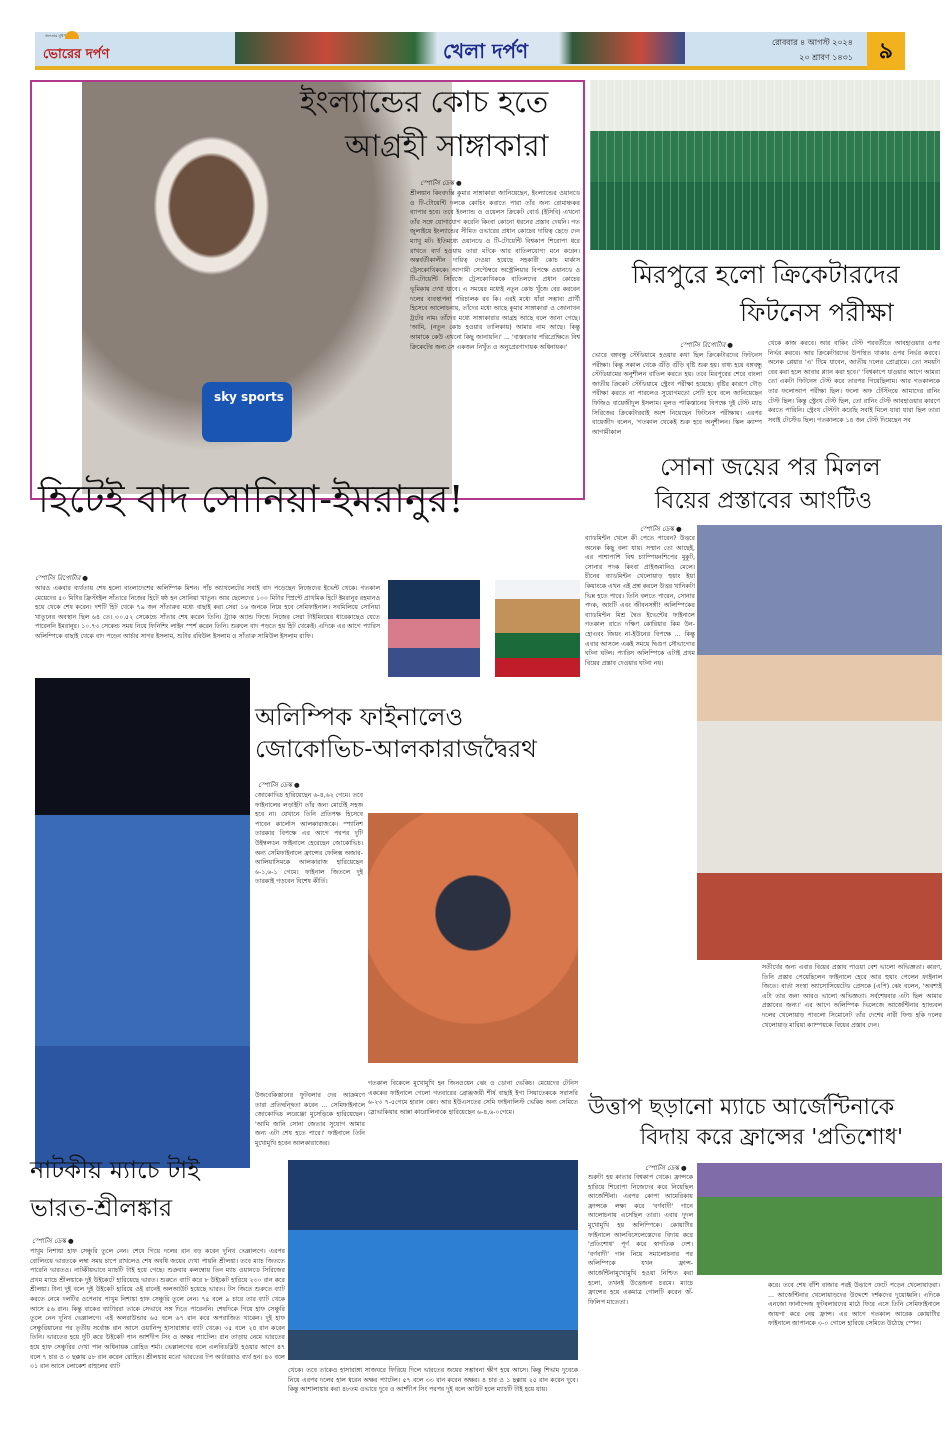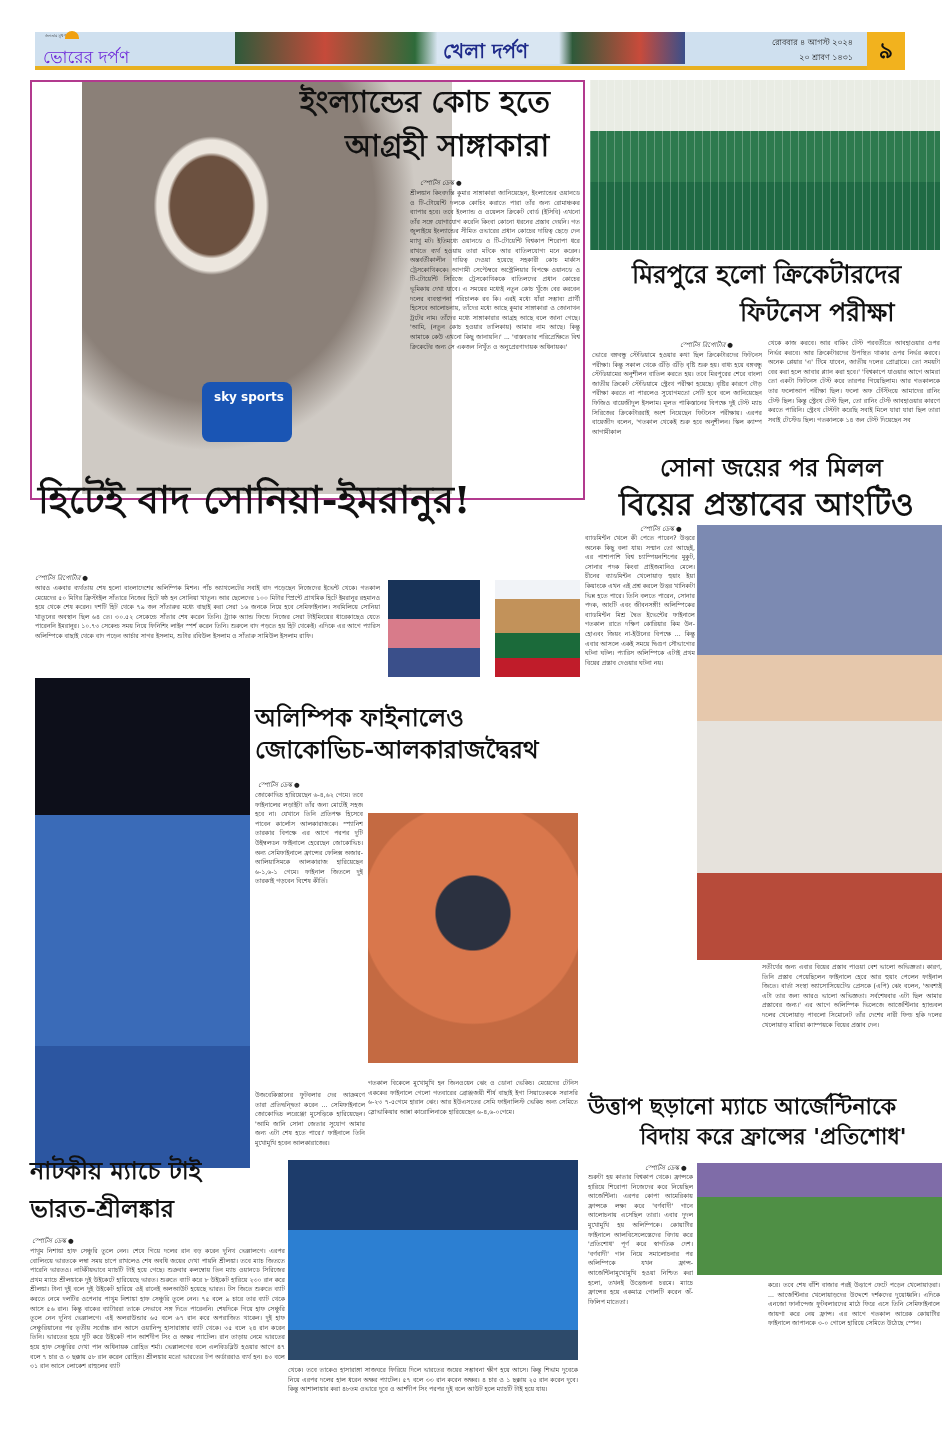--- a/index.html
+++ b/index.html
@@ -1,27 +1,27 @@
 <!DOCTYPE html>
 <html><head>
 <meta charset="utf-8">
 <style>
   * { box-sizing: border-box; margin: 0; padding: 0; }
   body { width: 945px; height: 1452px; background: #fff; font-family: "DejaVu Sans", sans-serif; position: relative; overflow: hidden; color: #111; }
   .abs { position: absolute; }
   .masthead { left: 35px; top: 32px; width: 870px; height: 38px; background: #cfe0ef; border-bottom: 4px solid #e8b020; }
-  .brand { left: 8px; top: 2px; font-size: 17px; font-weight: normal; color: #6d28d9; }
+  .brand { left: 8px; top: 2px; font-size: 13px; font-weight: bold; color: #b91c1c; }
   .brand-small { left: 10px; top: 1px; font-size: 4px; color: #333; }
   .brand-sun { left: 30px; top: -1px; width: 14px; height: 8px; border-radius: 14px 14px 0 0; background: #f0a010; }
   .banner { left: 200px; top: 0; width: 450px; height: 32px; background: linear-gradient(90deg,#2f5a3a,#c64a3a 20%,#2e6b3a 40%,#d9e6f2 45%,#d9e6f2 72%,#2f5a3a 75%,#c84b3b 90%,#3a4f8a); }
   .banner-title { left: 208px; top: 4px; font-size: 20px; font-weight: bold; color: #1e2a8a; white-space: nowrap; }
   .date1 { right: 52px; top: 4px; font-size: 8px; color: #222; }
   .date2 { right: 52px; top: 19px; font-size: 8px; color: #222; }
   .pageno { right: 0; top: 0; width: 38px; height: 38px; background: #f2b21e; font-size: 22px; font-weight: bold; text-align: center; line-height: 38px; }
-  .hl { font-family: "DejaVu Serif", serif; font-weight: bold; color: #111; line-height: 1.05; }
+  .hl { font-family: "DejaVu Serif", serif; font-weight: normal; color: #111; line-height: 1.05; }
   .body { font-size: 6.2px; line-height: 9.6px; color: #222; overflow: hidden; text-align: justify; }
   .byline { font-size: 6.5px; font-style: italic; color: #222; }
   .photo { overflow: hidden; }
   .frame { left: 30px; top: 80px; width: 555px; height: 420px; border: 2px solid #b23a8e; }
   .p-sanga { left: 38px; top: 82px; width: 370px; height: 412px; background: radial-gradient(ellipse at 35% 30%,#6c5140 0 12%,#ece6de 13% 16%,#8b8078 17% 48%,#cfcac4 60%); margin-left: 44px; }
   .mic { left: 120px; top: 300px; width: 90px; height: 60px; background: #1a55b4; border-radius: 8px; }
   .mic-text { left: 12px; top: 8px; color: #fff; font-size: 12px; font-weight: bold; }
   .p-mirpur { left: 590px; top: 80px; width: 350px; height: 170px; background: linear-gradient(180deg,#e9ece4 0 30%,#2d7a4e 30% 60%,#1f6a44 60%); }
   .net { left: 0; top: 0; width: 100%; height: 100%; background: repeating-linear-gradient(90deg, rgba(255,255,255,.25) 0 1px, transparent 1px 8px); }
   .p-sonia { left: 388px; top: 580px; width: 92px; height: 97px; background: linear-gradient(180deg,#183358 0 40%,#d87b8a 40% 70%,#3a4f8a 70%); }
@@ -61,21 +61,21 @@
 <div class="abs photo p-mirpur">
     <div class="abs net"></div>
   </div>
 <div class="abs hl" style="left:632px;top:262px;font-size:25px;">মিরপুরে হলো ক্রিকেটারদের</div>
 <div class="abs hl" style="left:740px;top:300px;font-size:25px;">ফিটনেস পরীক্ষা</div>
 <div class="abs byline" style="left:680px;top:340px;">স্পোর্টস রিপোর্টার ●</div>
 <div class="abs body" style="left:592px;top:350px;width:170px;height:95px;">ভোরে বঙ্গবন্ধু স্টেডিয়ামে হওয়ার কথা ছিল ক্রিকেটারদের ফিটনেস পরীক্ষা। কিন্তু সকাল থেকে গুঁড়ি গুঁড়ি বৃষ্টি শুরু হয়। বাধ্য হয়ে বঙ্গবন্ধু স্টেডিয়ামের অনুশীলন বাতিল করতে হয়। তবে মিরপুরের শেরে বাংলা জাতীয় ক্রিকেট স্টেডিয়ামে স্ট্রেংথ পরীক্ষা হয়েছে। বৃষ্টির কারণে দৌড় পরীক্ষা করতে না পারলেও সুযোগমতো সেটি হবে বলে জানিয়েছেন ফিজিও বায়েজীদুল ইসলাম। মূলত পাকিস্তানের বিপক্ষে দুই টেস্ট ম্যাচ সিরিজের ক্রিকেটাররাই অংশ নিয়েছেন ফিটনেস পরীক্ষায়। এরপর বায়েজীদ বলেন, 'গতকাল থেকেই শুরু হবে অনুশীলন। স্কিল ক্যাম্প আগামীকাল</div>
 <div class="abs body" style="left:768px;top:338px;width:172px;height:107px;">থেকে কাজ করবে। আর বাকিং টেস্ট পরবর্তীতে আবহাওয়ার ওপর নির্ভর করবে। আর ক্রিকেটারদের উপস্থিত থাকার ওপর নির্ভর করবে। অনেক প্লেয়ার 'এ' টিমে যাবেন, জাতীয় দলের প্রোগ্রামে। তো সময়টা বের করা হলে আবার প্ল্যান করা হবে।' 'বিশ্বকাপে যাওয়ার আগে আমরা তো একটা ফিটনেস টেস্ট করে তারপর গিয়েছিলাম। আর গতকালকে তার ফলোআপ পরীক্ষা ছিল। ফলো অফ টেস্টিংয়ে আমাদের রানিং টেস্ট ছিল। কিন্তু স্ট্রেংথ টেস্ট ছিল, তো রানিং টেস্ট আবহাওয়ার কারণে করতে পারিনি। স্ট্রেংথ টেস্টটা করেছি সবাই মিলে যারা যারা ছিল তারা সবাই টেস্টেড ছিল। গতকালকে ১৪ জন টেস্ট দিয়েছেন সব</div>
 
 <div class="abs hl" style="left:660px;top:455px;font-size:24px;">সোনা জয়ের পর মিলল</div>
-<div class="abs hl" style="left:619px;top:488px;font-size:31px;">বিয়ের প্রস্তাবের আংটিও</div>
+<div class="abs hl" style="left:655px;top:488px;font-size:23px;">বিয়ের প্রস্তাবের আংটিও</div>
 <div class="abs byline" style="left:640px;top:524px;">স্পোর্টস ডেস্ক ●</div>
 <div class="abs body" style="left:585px;top:533px;width:110px;height:512px;">ব্যাডমিন্টন খেলে কী পেতে পারেন? উত্তরে অনেক কিছু বলা যায়। সম্মান তো আছেই, এর পাশাপাশি বিশ্ব চ্যাম্পিয়নশিপের মুকুট, সোনার পদক কিংবা প্রাইজমানিও মেলে। চীনের ব্যাডমিন্টন খেলোয়াড় হুয়াং ইয়া কিয়াংকে এখন এই প্রশ্ন করলে উত্তর খানিকটা ভিন্ন হতে পারে। তিনি বলতে পারেন, সোনার পদক, আংটি এবং জীবনসঙ্গী! অলিম্পিকের ব্যাডমিন্টন মিশ্র দ্বৈত ইভেন্টের ফাইনালে গতকাল রাতে দক্ষিণ কোরিয়ার কিম উন-হোএবং জিয়ং না-ইউনের বিপক্ষে ... কিন্তু এবার আসলে একই সময়ে দ্বিগুণ সৌভাগ্যের ঘটনা ঘটল। প্যারিস অলিম্পিকে এটাই প্রথম বিয়ের প্রস্তাব দেওয়ার ঘটনা নয়।</div>
 <div class="abs photo p-wedding"></div>
 <div class="abs body" style="left:762px;top:962px;width:180px;height:85px;">সতীর্থের জন্য এবার বিয়ের প্রস্তাব পাওয়া বেশ ভালো অভিজ্ঞতা। কারণ, তিনি প্রস্তাব পেয়েছিলেন ফাইনালে হেরে আর হুয়াং পেলেন ফাইনাল জিতে। বার্তা সংস্থা অ্যাসোসিয়েটেড প্রেসকে (এপি) ঝেং বলেন, 'অবশ্যই এটা তার জন্য আরও ভালো অভিজ্ঞতা। সর্বশেষবার এটা ছিল আমার প্রস্তাবের জন্য।' এর আগে অলিম্পিক ভিলেজে আর্জেন্টিনার হ্যান্ডবল দলের খেলোয়াড় পাবলো সিমোনেট তাঁর দেশের নারী ফিল্ড হকি দলের খেলোয়াড় মারিয়া ক্যাম্পয়কে বিয়ের প্রস্তাব দেন।</div>
 
 <div class="abs hl" style="left:38px;top:480px;font-size:38px;">হিটেই বাদ সোনিয়া-ইমরানুর!</div>
 <div class="abs byline" style="left:35px;top:573px;">স্পোর্টস রিপোর্টার ●</div>
 <div class="abs body" style="left:35px;top:583px;width:345px;height:95px;">আরও একবার ব্যর্থতায় শেষ হলো বাংলাদেশের অলিম্পিক মিশন। পাঁচ অ্যাথলেটের সবাই বাদ পড়েছেন নিজেদের ইভেন্ট থেকে। গতকাল মেয়েদের ৫০ মিটার ফ্রিস্টাইল সাঁতারে নিজের হিটে ষষ্ঠ হন সোনিয়া খাতুন। আর ছেলেদের ১০০ মিটার স্প্রিন্টে প্রাথমিক হিটে ইমরানুর রহমানও হয়ে থেকে শেষ করেন। দশটি হিট থেকে ৭৯ জন সাঁতারুর মধ্যে বাছাই করা সেরা ১৬ জনকে নিয়ে হবে সেমিফাইনাল। সবমিলিয়ে সোনিয়া খাতুনের অবস্থান ছিল ৬৪ তে। ৩০.৫২ সেকেন্ডে সাঁতার শেষ করেন তিনি। ট্র্যাক অ্যান্ড ফিল্ডে নিজের সেরা টাইমিংয়ের ধারেকাছেও যেতে পারেননি ইমরানুর। ১০.৭৩ সেকেন্ড সময় নিয়ে ফিনিশিং লাইন স্পর্শ করেন তিনি। শুরুলে বাদ পড়তে হয় হিট থেকেই। এদিকে এর আগে প্যারিস অলিম্পিকে বাছাই থেকে বাদ পড়েন আর্চার সাগর ইসলাম, শুটার রবিউল ইসলাম ও সাঁতারু সামিউল ইসলাম রাফি।</div>
 <div class="abs photo p-sonia"></div>
 <div class="abs photo p-imran"></div>

